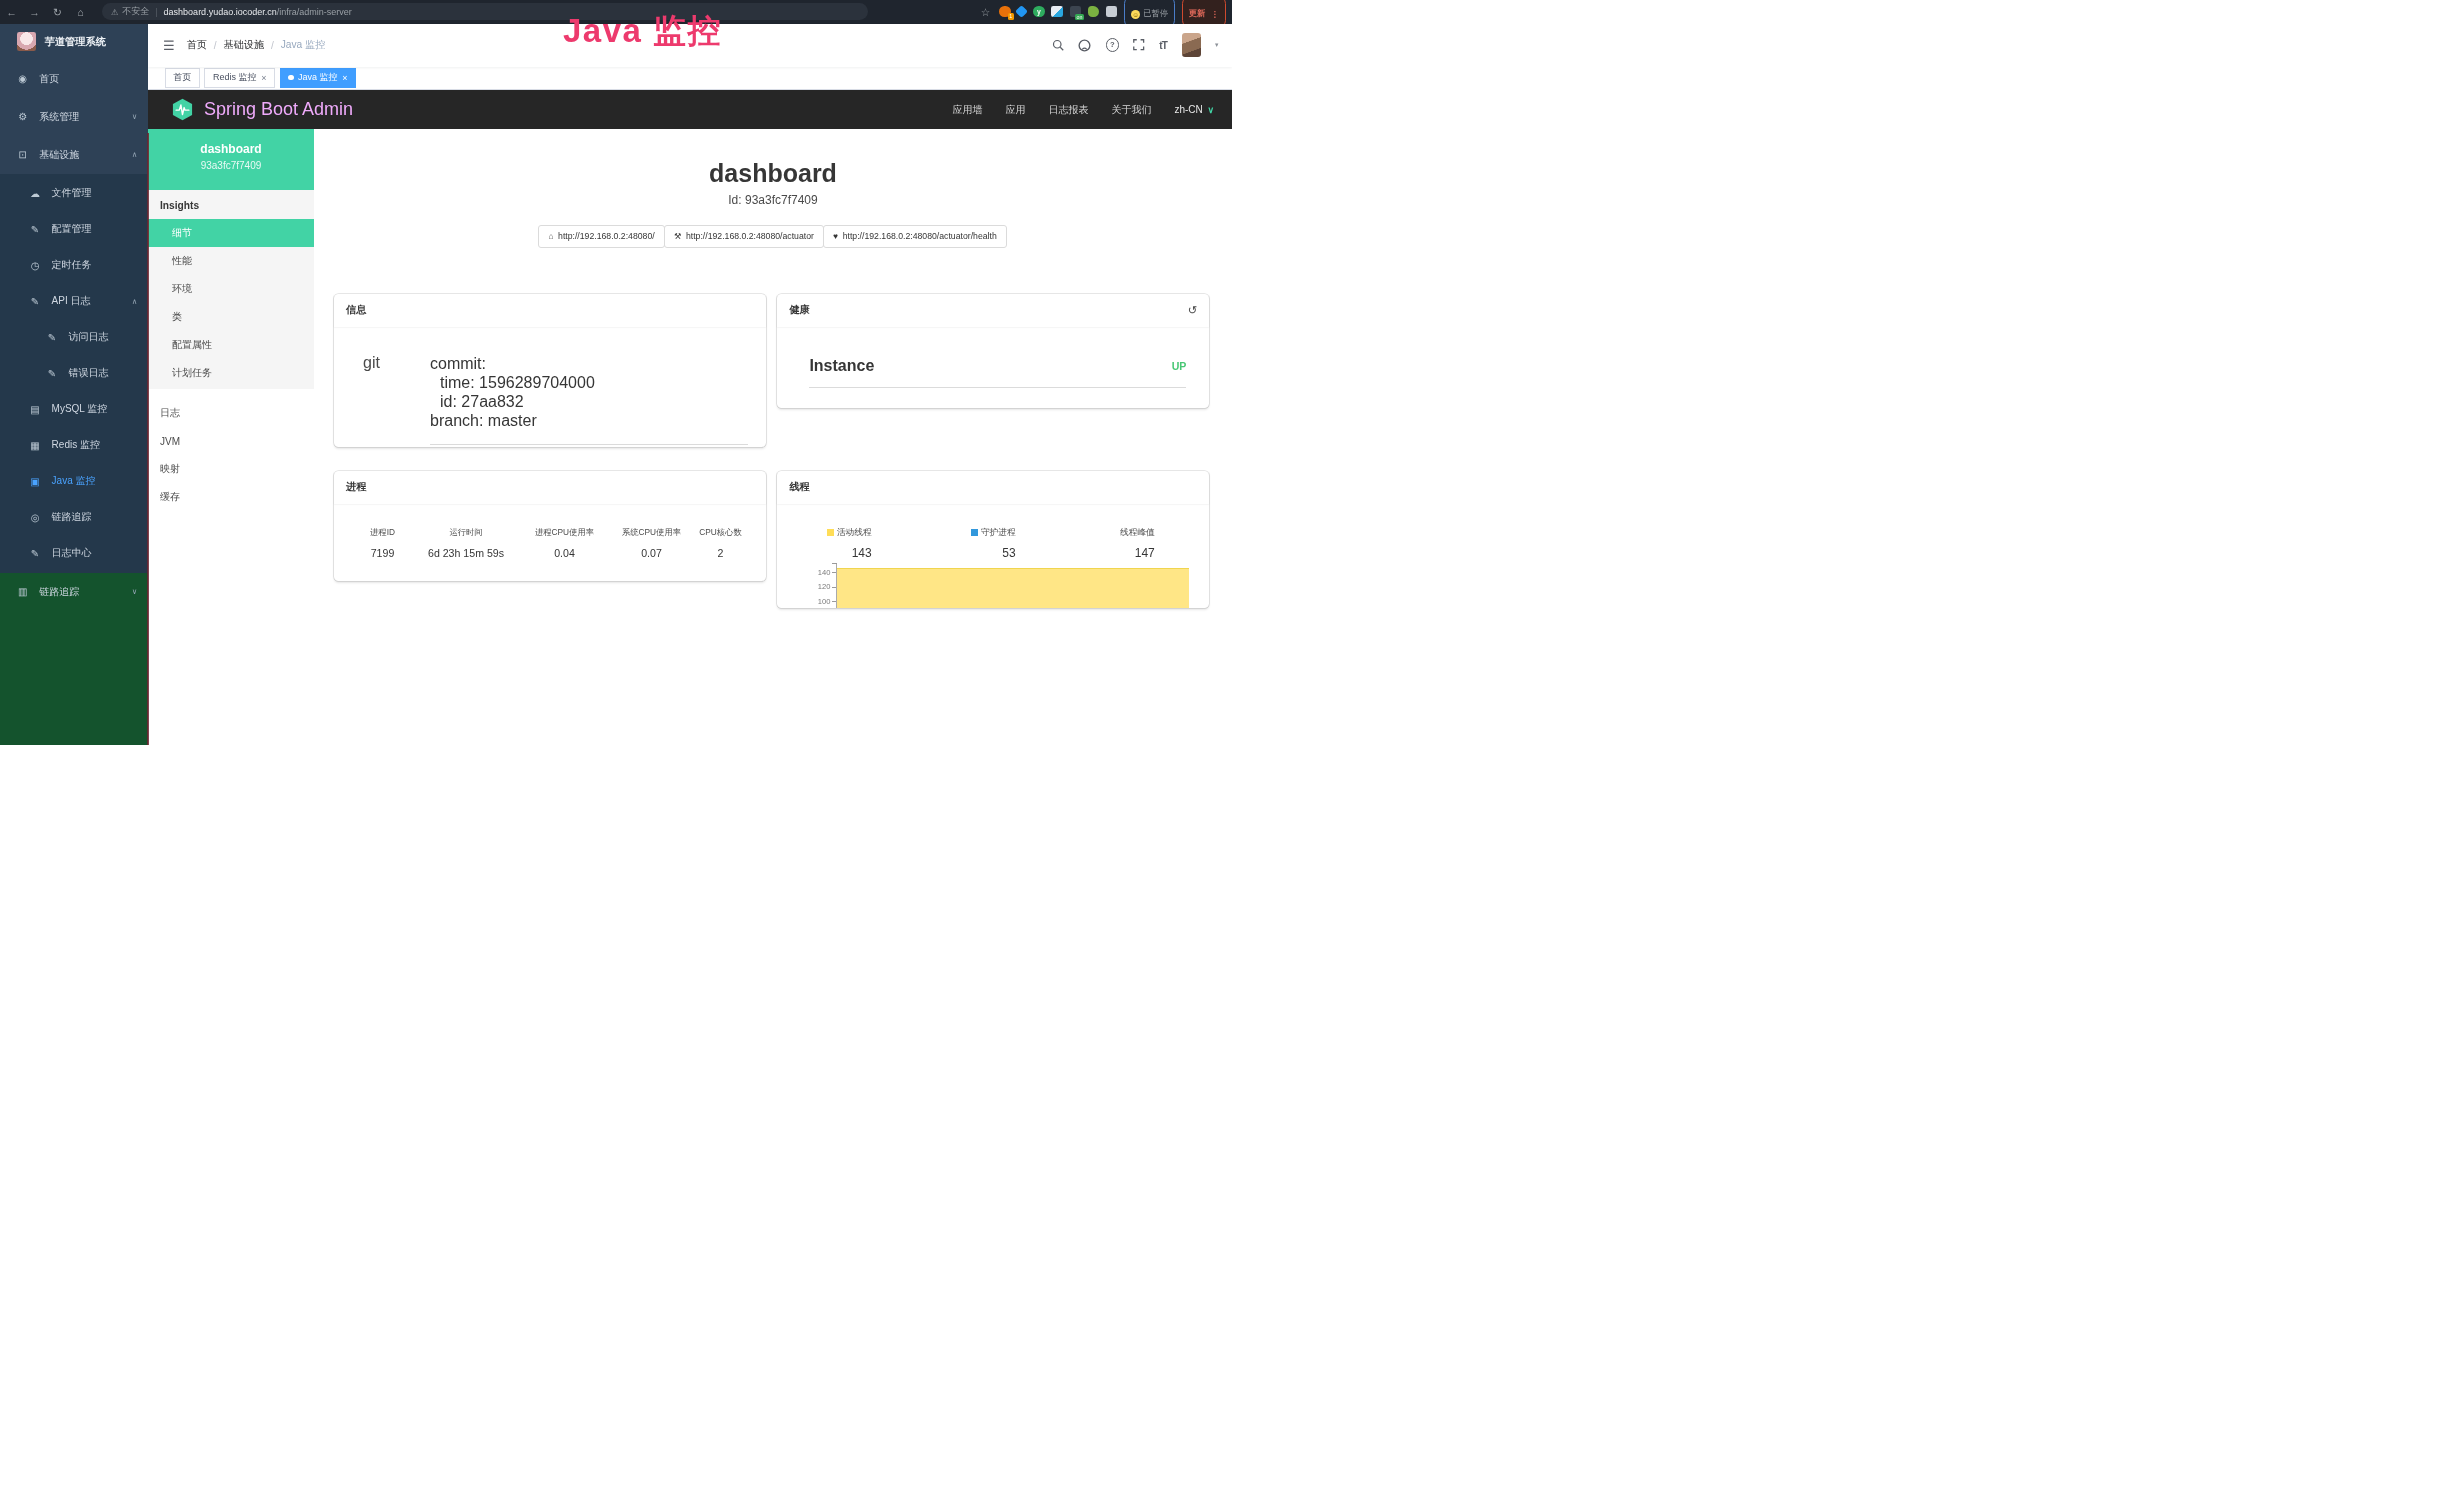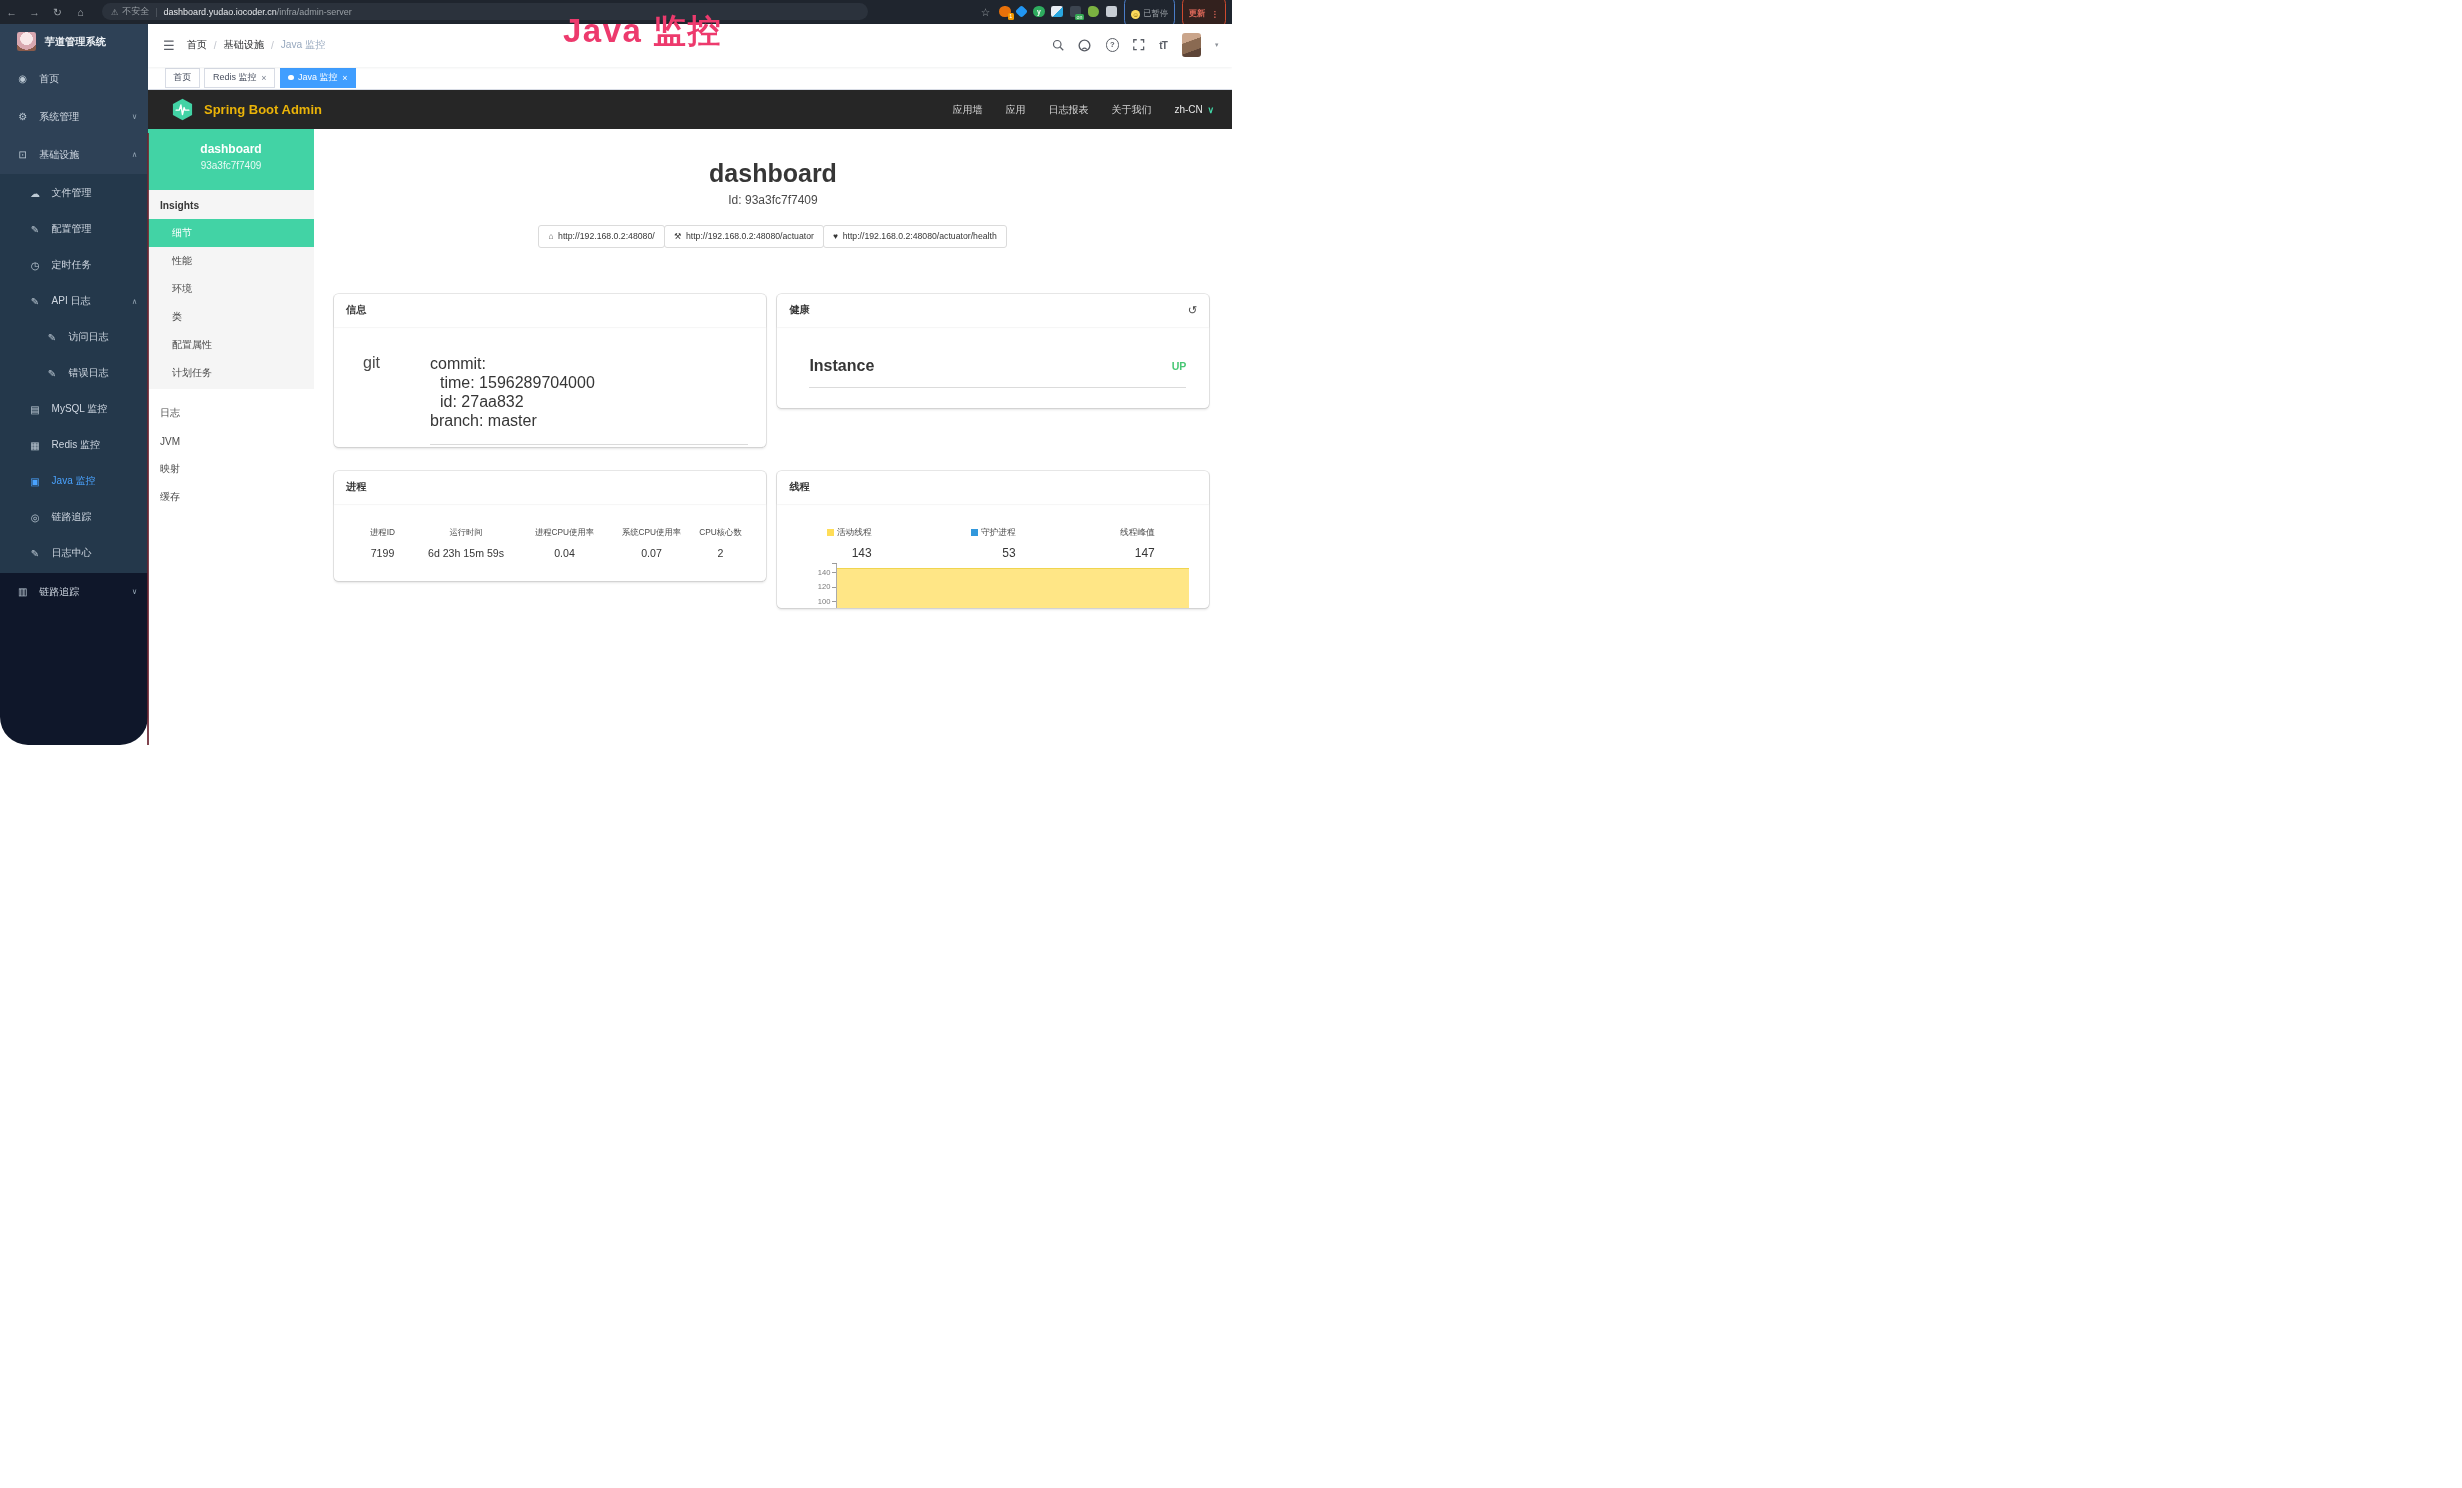--- a/index.html
+++ b/index.html
@@ -28,21 +28,21 @@
         font-size:8.3px;cursor:pointer;flex:0 0 auto;}
   .pill-paused{border:1.5px solid #4a7dc9;color:#9aa0a6;}
   .pill-face{width:9px;height:9px;border-radius:50%;background:#fcd95b;color:#7a5c00;font-size:6.8px;
              display:flex;align-items:center;justify-content:center;line-height:9px;}
   .pill-update{border:1.5px solid #cf4a2e;color:#e0695a;background:#33211e;font-weight:bold;gap:5.3px;}
   .pill-update .dots{color:#e0695a;font-size:8.3px;}
   
   .annotation{position:absolute;left:563px;top:9px;z-index:60;color:#ed3a6d;font-size:33px;
               font-weight:bold;letter-spacing:1.5px;pointer-events:none;}
   
-  .sidebar{position:absolute;left:0;top:23.5px;width:148px;height:721px;background:#0f172a;color:#d0d8e2;border-radius:28px;}
+  .sidebar{position:absolute;left:0;top:23.5px;width:148px;height:721px;background:#14532d;color:#d0d8e2;}
   .sb-top{background:#2e4156;}
   .logo-row{height:36px;display:flex;align-items:center;padding:0 0 0 16.7px;cursor:pointer;}
   .logo-img{width:19px;height:19px;border-radius:2.3px;background:
       radial-gradient(circle at 50% 35%,#f8e7e9 0 40%,#d8a7b0 41% 70%,#8a5a4a 71%);}
   .logo-title{margin-left:9px;font-size:10.2px;font-weight:bold;color:#f0f4f8;}
   .sb-item{height:38px;display:flex;align-items:center;padding:0 10.6px 0 16.7px;font-size:10px;cursor:pointer;}
   .sb-item .mi{width:12px;text-align:center;margin-right:10.6px;font-size:10px;color:#bcc9d4;}
   .sb-item .grow{flex:1;}
   .sb-item .chev{color:#93a4b3;font-size:7.6px;}
   .sb-sub{background:#24384b;padding:1.5px 0;}
@@ -73,21 +73,21 @@
   .tag{height:20.5px;display:flex;align-items:center;gap:4.6px;padding:0 7.6px;border:0.8px solid #d8dce5;
        background:#fff;color:#495060;font-size:9px;cursor:pointer;box-sizing:border-box;}
   .tag .x{font-size:9px;color:#7d8492;}
   .tag.active{background:#409eff;border-color:#409eff;color:#fff;}
   .tag.active .x{color:#fff;}
   .tag .dot{width:5.3px;height:5.3px;border-radius:50%;background:#fff;}
   
   .sba-header{height:39px;background:#262626;display:flex;align-items:center;padding:0 18px 0 23px;
               box-sizing:border-box;}
   .sba-brand{display:flex;align-items:center;gap:10px;cursor:pointer;}
-  .sba-brand span{color:#eab308;font-size:13px;font-weight:bold;}
+  .sba-brand span{color:#f0abfc;font-size:18px;font-weight:normal;}
   .sba-nav{margin-left:auto;display:flex;align-items:center;gap:23px;font-size:10px;color:#d6d6d6;}
   .sba-nav .nitem{cursor:pointer;}
   .locale{display:flex;align-items:center;gap:4.6px;color:#e8e8e8;cursor:pointer;}
   .locale .lchev{color:#42d3a5;font-weight:bold;font-size:9px;}
   
   .sba-body{display:flex;height:615px;}
   .sba-side{width:166px;flex:0 0 auto;background:#fff;}
   .inst-head{height:61px;background:#42d3a5;color:#fff;text-align:center;padding-top:13px;
              box-sizing:border-box;cursor:pointer;}
   .inst-name{font-size:12px;font-weight:bold;}

